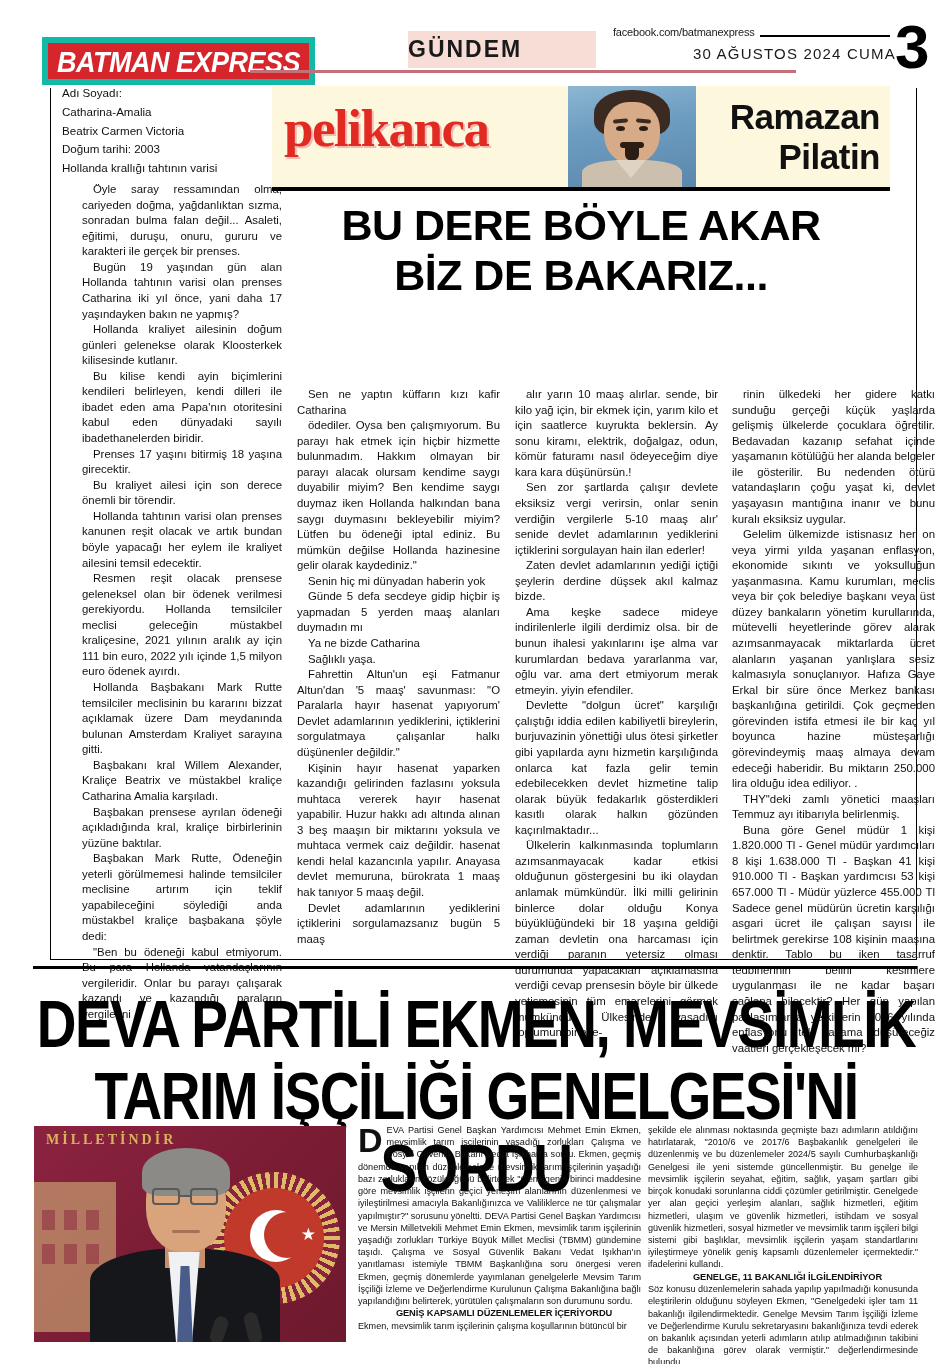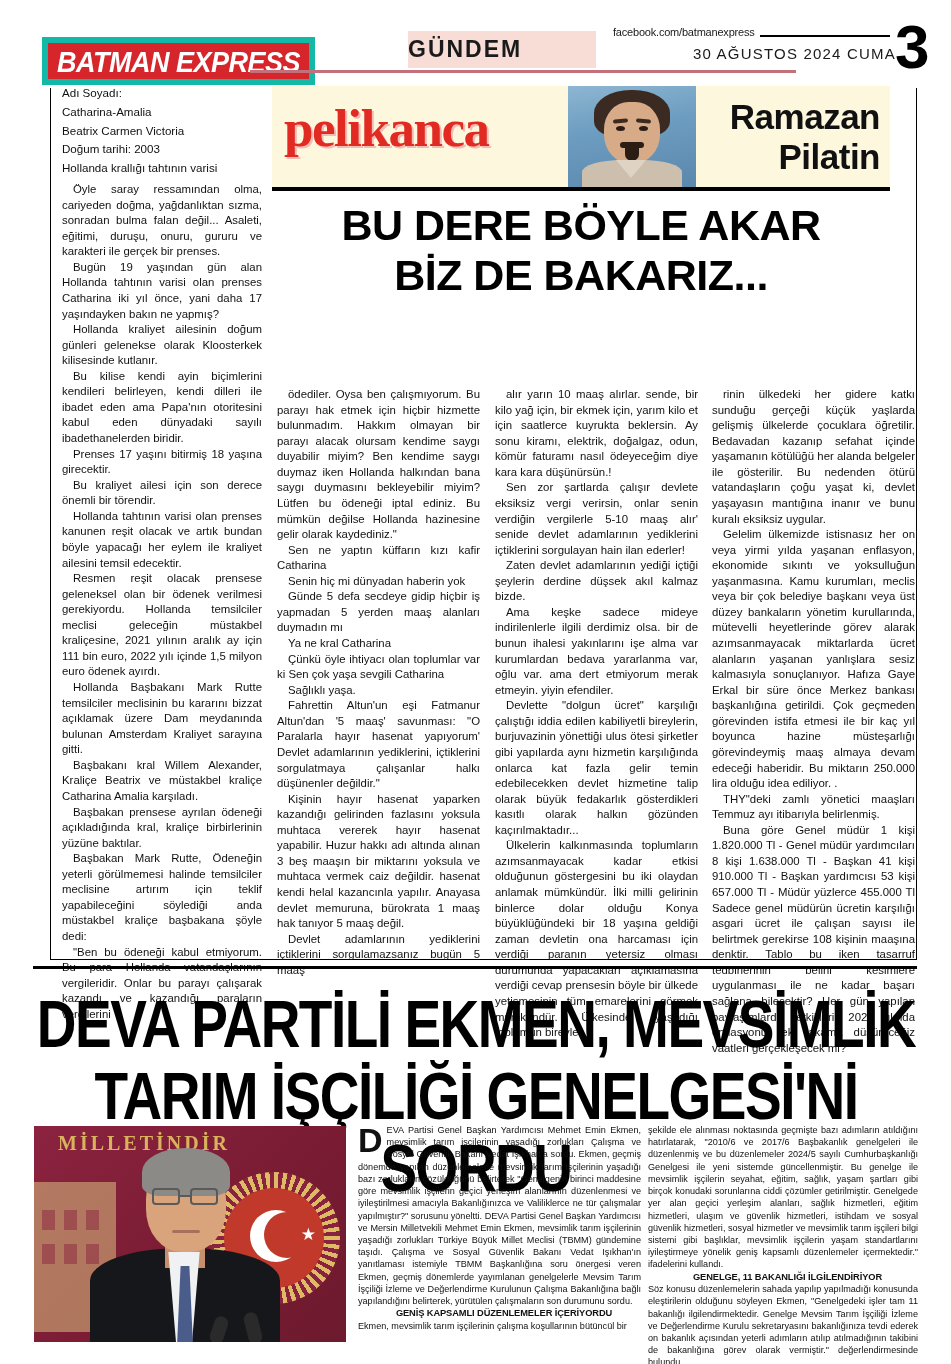--- a/index.html
+++ b/index.html
@@ -131,20 +131,21 @@
   }
 
   
   .op-col {
     position: absolute;
     font-size: 11.4px;
     line-height: 1.365;
     text-align: justify;
     color: #111;
     hyphens: auto;
+    margin-left: 20px;
   }
   .op-col p { margin: 0 0 0 0; text-indent: 11px; }
 
   #opcol1 { left: 62px; top: 182px;  width: 200px; }
   #opcol2 { left: 277px; top: 387px; width: 203px; }
   #opcol3 { left: 495px; top: 387px; width: 203px; }
   #opcol4 { left: 712px; top: 387px; width: 203px; }
   .frame-edge { position: absolute; background: #000; }
 
   
@@ -193,24 +194,23 @@
   }
   .np-crescent-cut {
     position:absolute; right:36px; top:86px; width:46px; height:46px;
     border-radius:50%; background:#c0392b;
   }
   .np-star {
     position:absolute; right:30px; top:100px; color:#fff; font-size:17px; line-height:1;
   }
   .np-milletindir {
     position:absolute; left:12px; top:6px;
-    color:#d9b25e; font-weight:bold; font-size:20px; letter-spacing:3px;
+    color:#d9b25e; font-weight:bold; font-size:14px; letter-spacing:3px;
     font-family:"Liberation Serif", serif;
     white-space:nowrap;
-    margin-left:12px;
   }
   .np-building {
     position:absolute; left:0px; top:56px; width:82px; height:150px;
     background:#d8c17f; opacity:.55;
   }
   .np-win { position:absolute; width:13px; height:20px; background:#8b2340; opacity:.5; }
   .np-suit {
     position:absolute; left:56px; top:122px; width:190px; height:96px;
     background:#16171b; border-radius:48% 48% 0 0 / 34% 34% 0 0;
   }
@@ -333,26 +333,25 @@
     <p>Bu kraliyet ailesi için son derece önemli bir törendir.</p>
     <p>Hollanda tahtının varisi olan prenses kanunen reşit olacak ve artık bundan böyle yapacağı her eylem ile kraliyet ailesini temsil edecektir.</p>
     <p>Resmen reşit olacak prensese geleneksel olan bir ödenek verilmesi gerekiyordu. Hollanda temsilciler meclisi geleceğin müstakbel kraliçesine, 2021 yılının aralık ay için 111 bin euro, 2022 yılı içinde 1,5 milyon euro ödenek ayırdı.</p>
     <p>Hollanda Başbakanı Mark Rutte temsilciler meclisinin bu kararını bizzat açıklamak üzere Dam meydanında bulunan Amsterdam Kraliyet sarayına gitti.</p>
     <p>Başbakanı kral Willem Alexander, Kraliçe Beatrix ve müstakbel kraliçe Catharina Amalia karşıladı.</p>
     <p>Başbakan prensese ayrılan ödeneği açıkladığında kral, kraliçe birbirlerinin yüzüne baktılar.</p>
     <p>Başbakan Mark Rutte, Ödeneğin yeterli görülmemesi halinde temsilciler meclisine artırım için teklif yapabileceğini söylediği anda müstakbel kraliçe başbakana şöyle dedi:</p>
     <p>"Ben bu ödeneği kabul etmiyorum. Bu para Hollanda vatandaşlarının vergileridir. Onlar bu parayı çalışarak kazandı ve kazandığı paraların vergilerini</p>
   </div>
 <div class="op-col" id="opcol2">
+    <p>Sen ne yaptın küffarın kızı kafir Catharina</p>
     <p>ödediler. Oysa ben çalışmıyorum. Bu parayı hak etmek için hiçbir hizmette bulunmadım. Hakkım olmayan bir parayı alacak olursam kendime saygı duyabilir miyim? Ben kendime saygı duymaz iken Hollanda halkından bana saygı duymasını bekleyebilir miyim? Lütfen bu ödeneği iptal ediniz. Bu mümkün değilse Hollanda hazinesine gelir olarak kaydediniz."</p>
-    <p>Sen ne yaptın küffarın kızı kafir Catharina</p>
     <p>Senin hiç mi dünyadan haberin yok</p>
     <p>Günde 5 defa secdeye gidip hiçbir iş yapmadan 5 yerden maaş alanları duymadın mı</p>
-    <p>Ya ne kral Catharina</p>
-    <p>Çünkü öyle ihtiyacı olan toplumlar var ki Sen çok yaşa sevgili Catharina</p>
+    <p>Ya ne bizde Catharina</p>
     <p>Sağlıklı yaşa.</p>
     <p>Fahrettin Altun'un eşi Fatmanur Altun'dan '5 maaş' savunması: "O Paralarla hayır hasenat yapıyorum' Devlet adamlarının yediklerini, içtiklerini sorgulatmaya çalışanlar halkı düşünenler değildir."</p>
     <p>Kişinin hayır hasenat yaparken kazandığı gelirinden fazlasını yoksula muhtaca vererek hayır hasenat yapabilir. Huzur hakkı adı altında alınan 3 beş maaşın bir miktarını yoksula ve muhtaca vermek caiz değildir.  hasenat kendi helal kazancınla yapılır. Anayasa devlet memuruna, bürokrata 1 maaş hak tanıyor 5 maaş değil.</p>
     <p>Devlet adamlarının yediklerini içtiklerini sorgulamazsanız bugün 5 maaş</p>
   </div>
 <div class="op-col" id="opcol3">
     <p>alır yarın 10 maaş alırlar. sende, bir kilo yağ için, bir ekmek için, yarım kilo et için saatlerce kuyrukta beklersin. Ay sonu kiramı, elektrik, doğalgaz, odun, kömür faturamı nasıl ödeyeceğim diye kara kara düşünürsün.!</p>
     <p>Sen zor şartlarda çalışır devlete eksiksiz vergi verirsin, onlar senin verdiğin vergilerle 5-10 maaş alır' senide devlet adamlarının yediklerini içtiklerini sorgulayan hain ilan ederler!</p>
     <p>Zaten devlet adamlarının yediği içtiği şeylerin derdine düşsek akıl kalmaz bizde.</p>
     <p>Ama keşke sadece mideye indirilenlerle ilgili derdimiz olsa. bir de bunun ihalesi yakınlarını işe alma var kurumlardan bedava yararlanma var, oğlu var. ama dert etmiyorum merak etmeyin. yiyin efendiler.</p>

